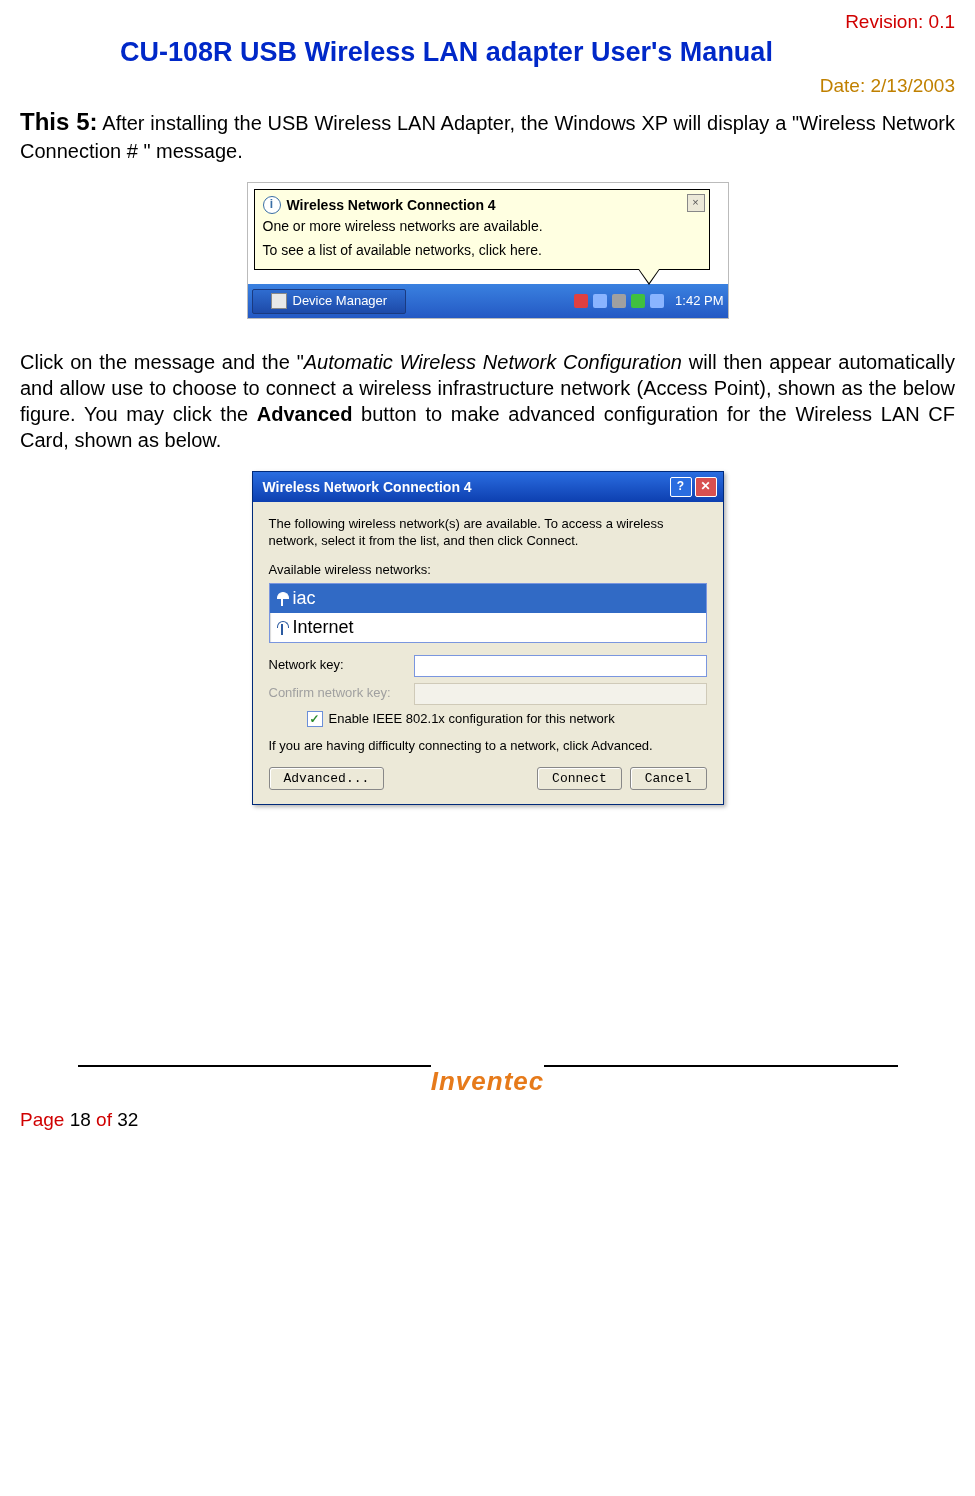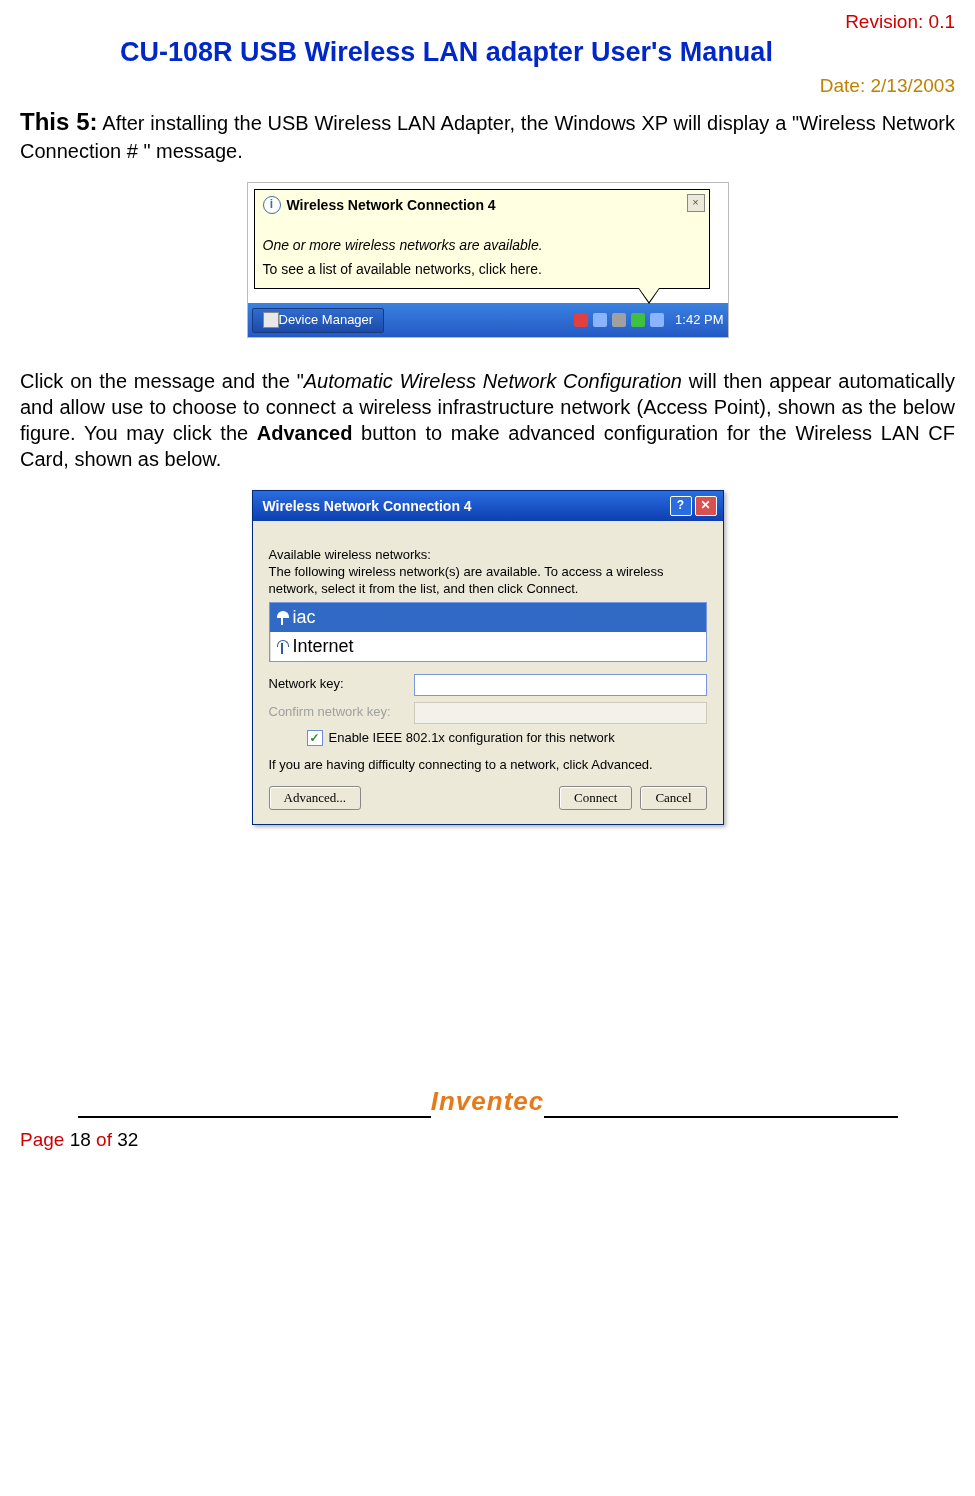--- a/index.html
+++ b/index.html
@@ -91,21 +91,21 @@
     height: 34px;
     background: linear-gradient(#3a81e0,#2459c4);
     display:flex; align-items:center;
     font-size:13px; color:#fff;
     justify-content: space-between;
     padding: 0 4px;
   }
   .taskbar-left {
     background: linear-gradient(#2f6cd0,#1d4aa8);
     border:1px solid #1a3a80;
-    padding:3px 10px; display:flex; align-items:center; gap:0;
+    padding:3px 18px; display:flex; align-items:center; gap:6px;
     border-radius:2px;
   }
   .dm-icon {
     width:14px; height:14px; background:#e8e8e8;
     border:1px solid #888; display:inline-block;
   }
   .tray { display:flex; align-items:center; gap:5px;padding-left:18px; }
   .tray-icon { width:14px; height:14px; background:#8ab4ff; border-radius:2px; display:inline-block; }
   .tray-icon.red{background:#e04040;}
   .tray-icon.green{background:#40c040;}
@@ -176,36 +176,36 @@
     width:14px; height:14px; border:1px solid #6b8fd8;
     background:#fff; display:inline-flex; align-items:center; justify-content:center;
     color:#2a8a2a; font-size:12px; font-weight:bold;
   }
   .btn-row {
     display:flex; justify-content:space-between; margin-top:12px;
   }
   .win-btn {
     background:#ece9d8; border:1px solid #888;
     border-radius:3px; padding:3px 14px;
-    font-family: Liberation Serif, serif; font-size:13px;
+    font-family: Liberation Mono, monospace; font-size:13px;
     box-shadow: 1px 1px 0 #fff inset;
   }
   .btn-right { display:flex; gap:8px; }
   
   .footer-area { margin-top: 260px; text-align:center; }
   .logo {
     font-family: Arial, sans-serif;
     font-weight: bold;
     color:#e67a1a;
     font-size:26px;
     letter-spacing:1px;
     font-style: italic;
   }
   .footer-line {
-    display:flex; align-items:flex-end; justify-content:center; 
+    display:flex; align-items:flex-start; justify-content:center; 
     max-width: 820px; margin: 0 auto;
   }
   .hr { flex:1; height:2px; background:#000; }
   .page-footer {
     text-align:left; margin-top:10px; font-size:19px;
   }
   .red { color:#d00000; }
 </style>
 </head>
 <body>
@@ -225,21 +225,21 @@
 </p>
 
 <div class="fig">
   <div class="balloon-shot">
     <div class="balloon">
       <div class="balloon-close">×</div>
       <div class="balloon-title">
         <span class="info-icon">i</span>
         <span>Wireless Network Connection 4</span>
       </div>
-      <div style="margin-top:22px;font-style:italic;">One or more wireless networks are available.</div>
+      <div style="margin-top:3px;">One or more wireless networks are available.</div>
       <div style="margin-top:6px;">To see a list of available networks, click here.</div>
       <div class="balloon-tail-border"></div>
       <div class="balloon-tail"></div>
     </div>
     <div class="taskbar">
       <div class="taskbar-left">
         <span class="dm-icon"></span>
         <span>Device Manager</span>
       </div>
       <div class="tray">
@@ -261,22 +261,22 @@
 <div class="fig">
   <div class="dialog-shot">
     <div class="dlg-title">
       <span>Wireless Network Connection 4</span>
       <span class="dlg-title-buttons">
         <span class="dlg-btn help">?</span>
         <span class="dlg-btn">✕</span>
       </span>
     </div>
     <div class="dlg-body">
+      <div>The following wireless network(s) are available. To access a wireless network, select it from the list, and then click Connect.</div>
       <div style="margin-top:12px;">Available wireless networks:</div>
-      <div>The following wireless network(s) are available. To access a wireless network, select it from the list, and then click Connect.</div>
       <div class="netlist">
         <div class="net-row selected">
           <span class="ant-icon"></span>
           <span>iac</span>
         </div>
         <div class="net-row">
           <span class="ant-icon"></span>
           <span>Internet</span>
         </div>
       </div>

